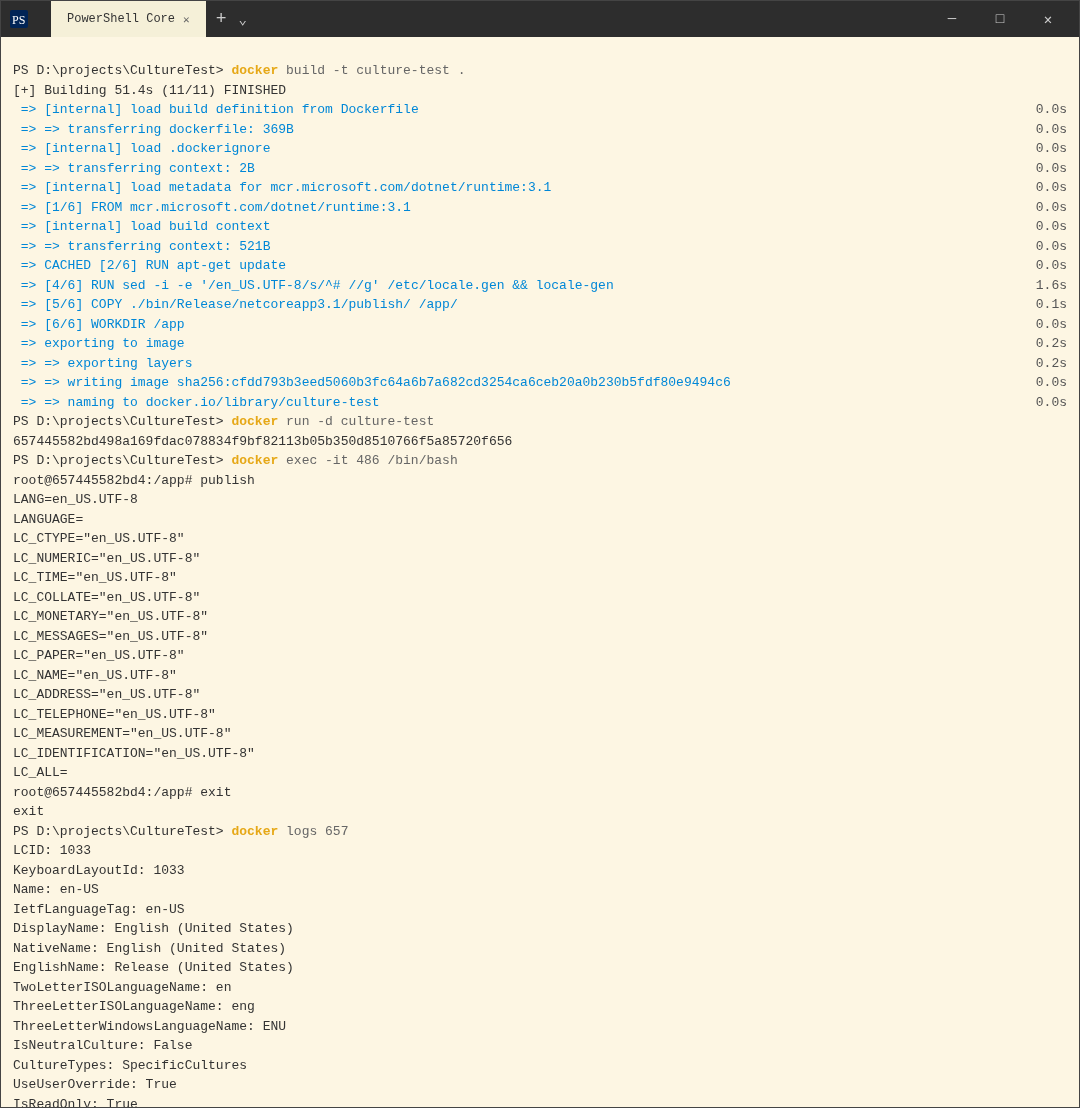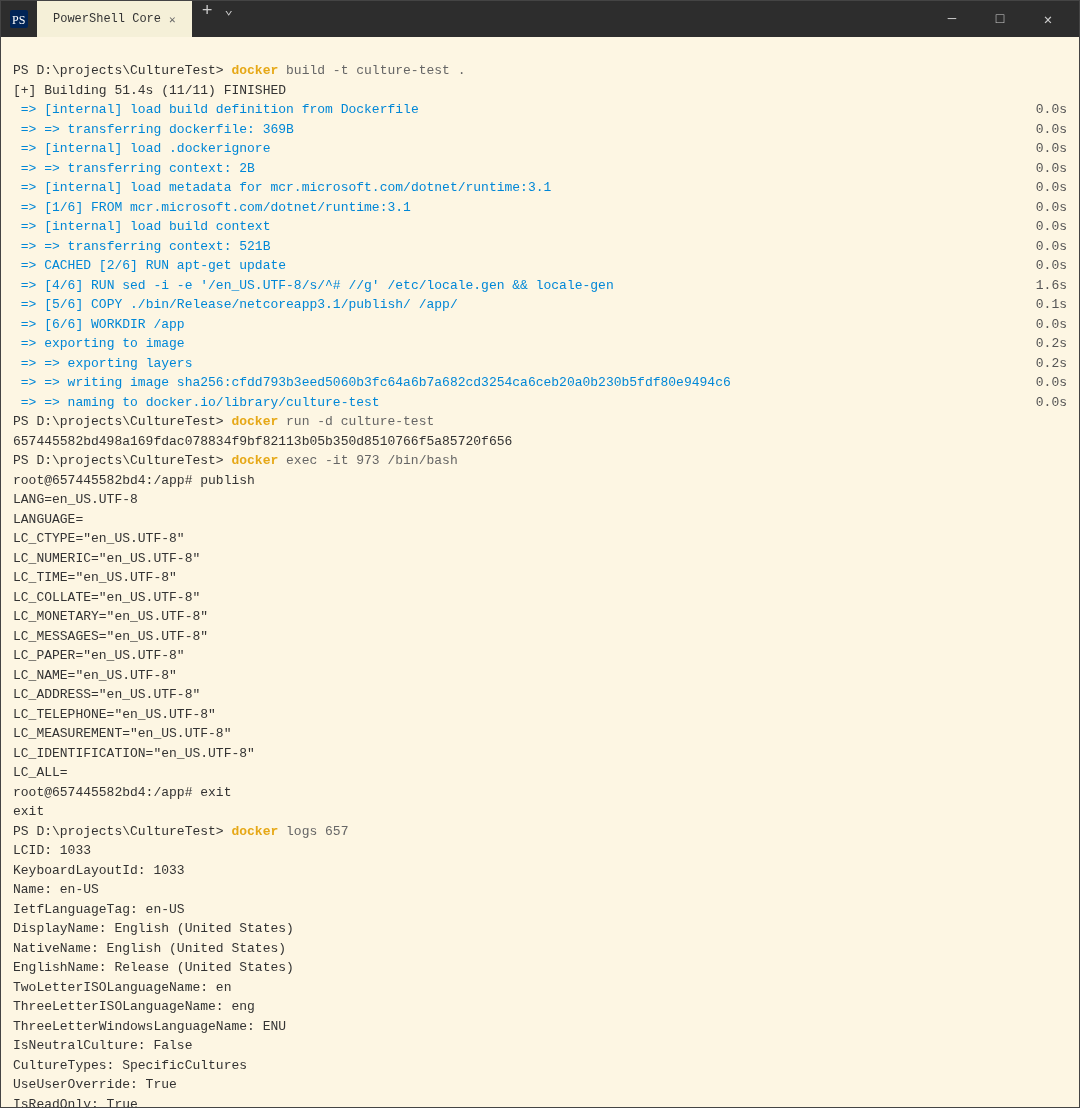--- a/index.html
+++ b/index.html
@@ -18,30 +18,30 @@
       height: 36px;
       display: flex;
       align-items: center;
       padding: 0 8px;
       flex-shrink: 0;
     }
 
     .titlebar-icon {
       width: 20px;
       height: 20px;
-      margin-right: 8px;
+      margin-right: 22px;
       display: flex;
       align-items: center;
       justify-content: center;
       font-size: 14px;
     }
 
     .titlebar-tabs {
       display: flex;
-      align-items: flex-start;
+      align-items: center;
       height: 100%;
     }
 
     .tab {
       background: #f5f0d8;
       color: #333;
       padding: 4px 16px;
       font-size: 12px;
       height: 100%;
       display: flex;
@@ -161,21 +161,21 @@
     <div class="line"><span class="cyan"> =&gt; [5/6] COPY ./bin/Release/netcoreapp3.1/publish/ /app/</span><span class="right-time">0.1s</span></div>
     <div class="line"><span class="cyan"> =&gt; [6/6] WORKDIR /app</span><span class="right-time">0.0s</span></div>
     <div class="line"><span class="cyan"> =&gt; exporting to image</span><span class="right-time">0.2s</span></div>
     <div class="line"><span class="cyan"> =&gt; =&gt; exporting layers</span><span class="right-time">0.2s</span></div>
     <div class="line"><span class="cyan"> =&gt; =&gt; writing image sha256:cfdd793b3eed5060b3fc64a6b7a682cd3254ca6ceb20a0b230b5fdf80e9494c6</span><span class="right-time">0.0s</span></div>
     <div class="line"><span class="cyan"> =&gt; =&gt; naming to docker.io/library/culture-test</span><span class="right-time">0.0s</span></div>
 
     <div class="line"><span class="white">PS D:\projects\CultureTest&gt; </span><span class="prompt-docker">docker</span><span class="dim"> run -d culture-test</span></div>
     <div class="line"><span class="white">657445582bd498a169fdac078834f9bf82113b05b350d8510766f5a85720f656</span></div>
 
-    <div class="line"><span class="white">PS D:\projects\CultureTest&gt; </span><span class="prompt-docker">docker</span><span class="dim"> exec -it 973 /bin/bash</span></div>
+    <div class="line"><span class="white">PS D:\projects\CultureTest&gt; </span><span class="prompt-docker">docker</span><span class="dim"> exec -it 486 /bin/bash</span></div>
     <div class="line"><span class="white">root@657445582bd4:/app# publish</span></div>
     <div class="line"><span class="white">LANG=en_US.UTF-8</span></div>
     <div class="line"><span class="white">LANGUAGE=</span></div>
     <div class="line"><span class="white">LC_CTYPE="en_US.UTF-8"</span></div>
     <div class="line"><span class="white">LC_NUMERIC="en_US.UTF-8"</span></div>
     <div class="line"><span class="white">LC_TIME="en_US.UTF-8"</span></div>
     <div class="line"><span class="white">LC_COLLATE="en_US.UTF-8"</span></div>
     <div class="line"><span class="white">LC_MONETARY="en_US.UTF-8"</span></div>
     <div class="line"><span class="white">LC_MESSAGES="en_US.UTF-8"</span></div>
     <div class="line"><span class="white">LC_PAPER="en_US.UTF-8"</span></div>

